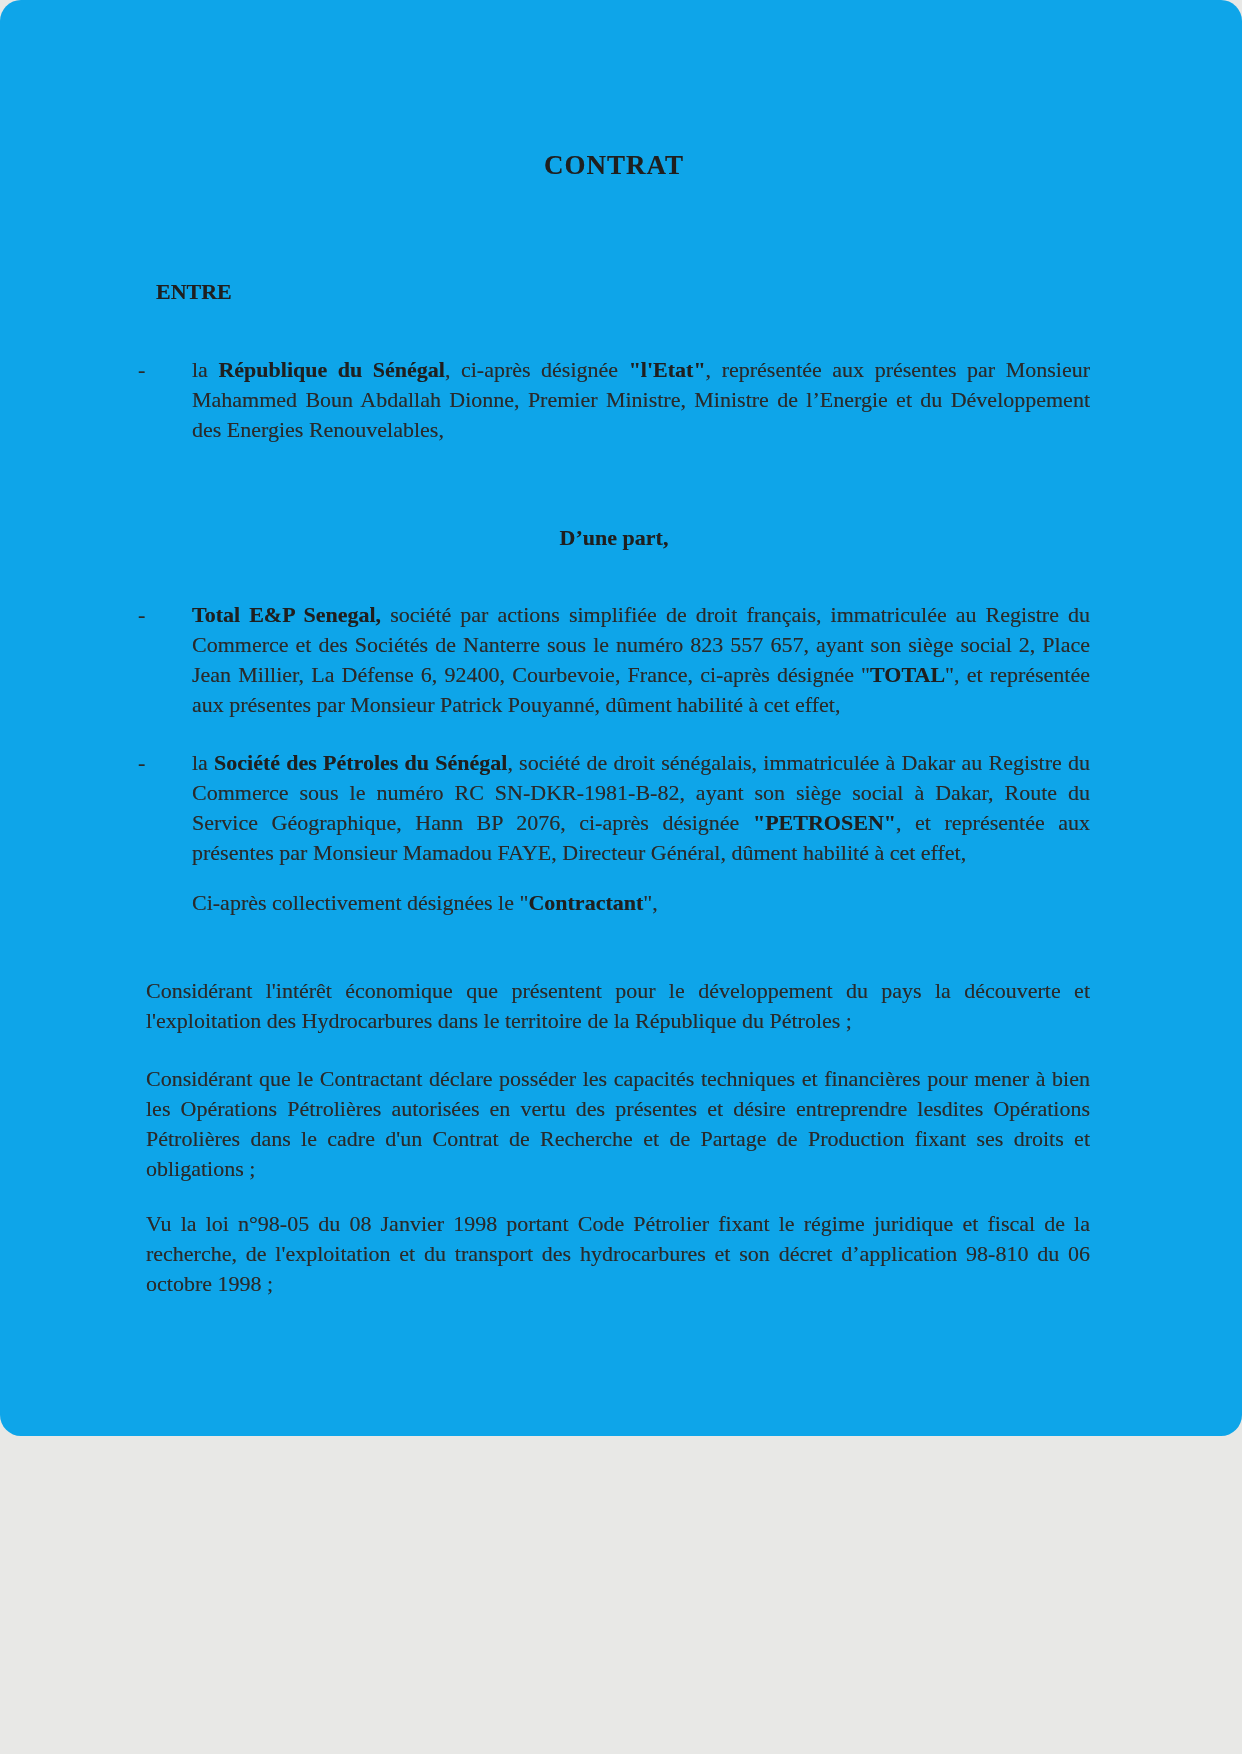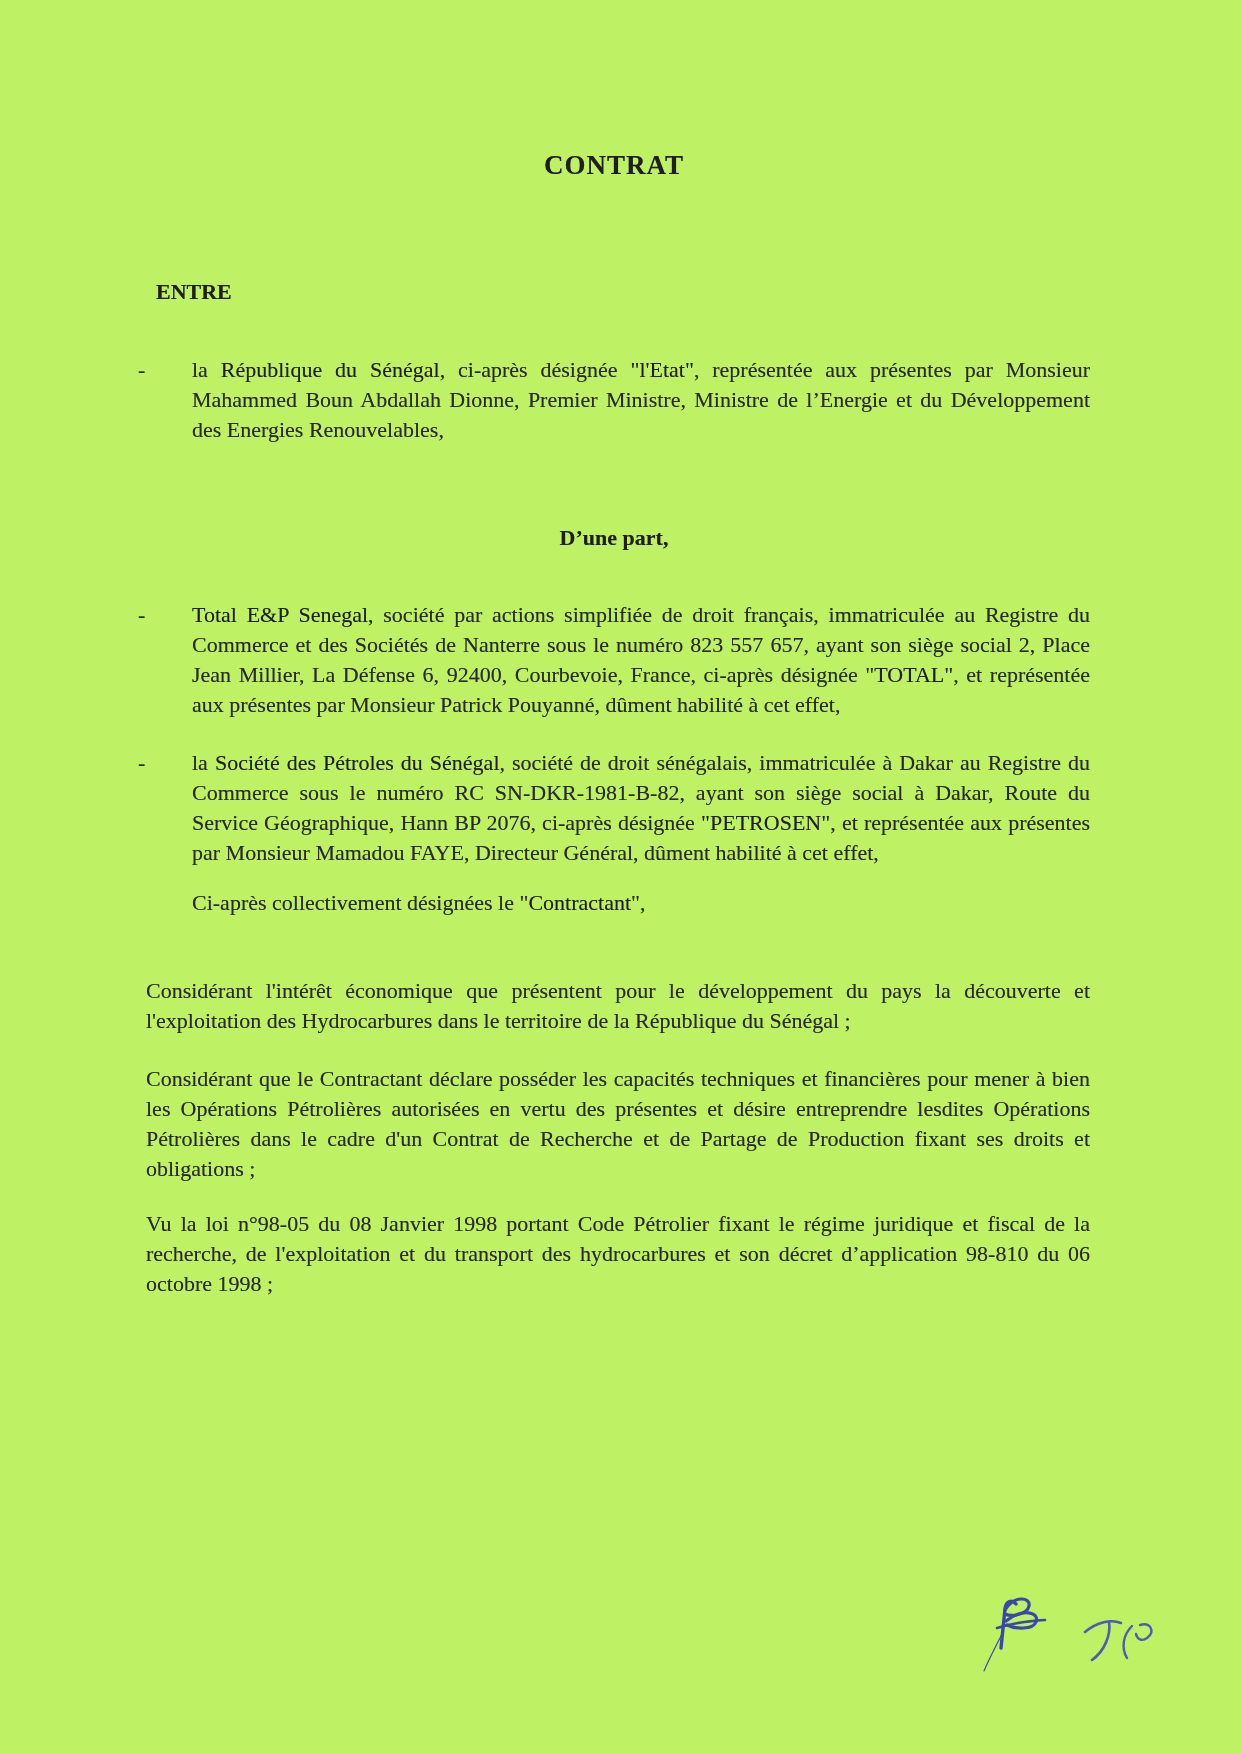--- a/index.html
+++ b/index.html
@@ -1,24 +1,25 @@
 <!DOCTYPE html>
 <html><head>
 <meta charset="utf-8">
 <style>
   html,body { margin:0; padding:0; background:#e8e8e6; }
   .page {
     position:relative;
-    width:1242px; height:1754px;
+    width:1242px; height:1436px;
     margin:0 auto;
-    background:#bef264;
+    background:#0ea5e9;
     overflow:hidden;
     font-family:"Liberation Serif","DejaVu Serif",serif;
     color:#2a2a2a;
     text-shadow:0 0 0.5px rgba(40,40,40,0.45);
+    border-radius:21px;
   }
   .content { position:absolute; left:138px; top:0; width:952px; }
 
   .title {
     margin:150px 0 0;
     text-align:center;
     font-size:27px; font-weight:bold;
     letter-spacing:1px;
     color:#1f1f1f;
   }
@@ -31,21 +32,21 @@
 
   .body-text { font-size:22px; line-height:30px; }
 
   .party { display:flex; }
   .party .dash { width:54px; flex:none; }
   .party .ptext { flex:1; margin:0; text-align:justify; }
   .mt-p1 { margin-top:48px; }
   .mt-p2 { margin-top:47px; }
   .mt-p3 { margin-top:28px; }
 
-  b { font-weight:normal; color:#1f1f1f; }
+  b { font-weight:bold; color:#1f1f1f; }
 
   .apart {
     margin:78px 0 0;
     text-align:center;
     font-weight:bold; font-size:22px; line-height:30px;
     color:#1f1f1f;
   }
   .apart2 { margin-top:53px; }
 
   .contractant { margin:20px 0 0 54px; }
@@ -91,21 +92,21 @@
     </div>
 
     <div class="party body-text mt-p3">
       <span class="dash">-</span>
       <p class="ptext"><span>la </span><b>Société des Pétroles du Sénégal</b><span>, société de droit sénégalais, immatriculée à Dakar au Registre du Commerce sous le numéro RC SN-DKR-1981-B-82, ayant son siège social à Dakar, Route du Service Géographique, Hann BP 2076,  ci-après désignée </span><b>"PETROSEN"</b><span>, et représentée aux présentes par Monsieur Mamadou FAYE, Directeur Général, dûment habilité à cet effet,</span></p>
     </div>
 
     <p class="body-text contractant"><span>Ci-après collectivement désignées le "</span><b>Contractant</b><span>",</span></p>
 
 
-    <p class="body-text recital mt-r1">Considérant l'intérêt économique que présentent pour le développement du pays la découverte et l'exploitation des Hydrocarbures dans le territoire de la République du Sénégal ;</p>
+    <p class="body-text recital mt-r1">Considérant l'intérêt économique que présentent pour le développement du pays la découverte et l'exploitation des Hydrocarbures dans le territoire de la République du Pétroles ;</p>
 
     <p class="body-text recital mt-r2">Considérant que le Contractant déclare posséder les capacités techniques et financières pour mener à bien les Opérations Pétrolières autorisées en vertu des présentes et désire entreprendre lesdites Opérations Pétrolières dans le cadre d'un Contrat de Recherche et de Partage de Production fixant ses droits et obligations ;</p>
 
     <p class="body-text recital mt-r3">Vu la loi n°98-05 du 08 Janvier 1998 portant Code Pétrolier fixant le régime juridique et fiscal de la recherche, de l'exploitation et du transport des hydrocarbures et son décret d’application 98-810 du 06 octobre 1998 ;</p>
 
 
   </main>
 
   <svg class="sig sig1" width="96" height="88" viewBox="0 0 96 88">
     <g fill="none" stroke="#3a49a8">

